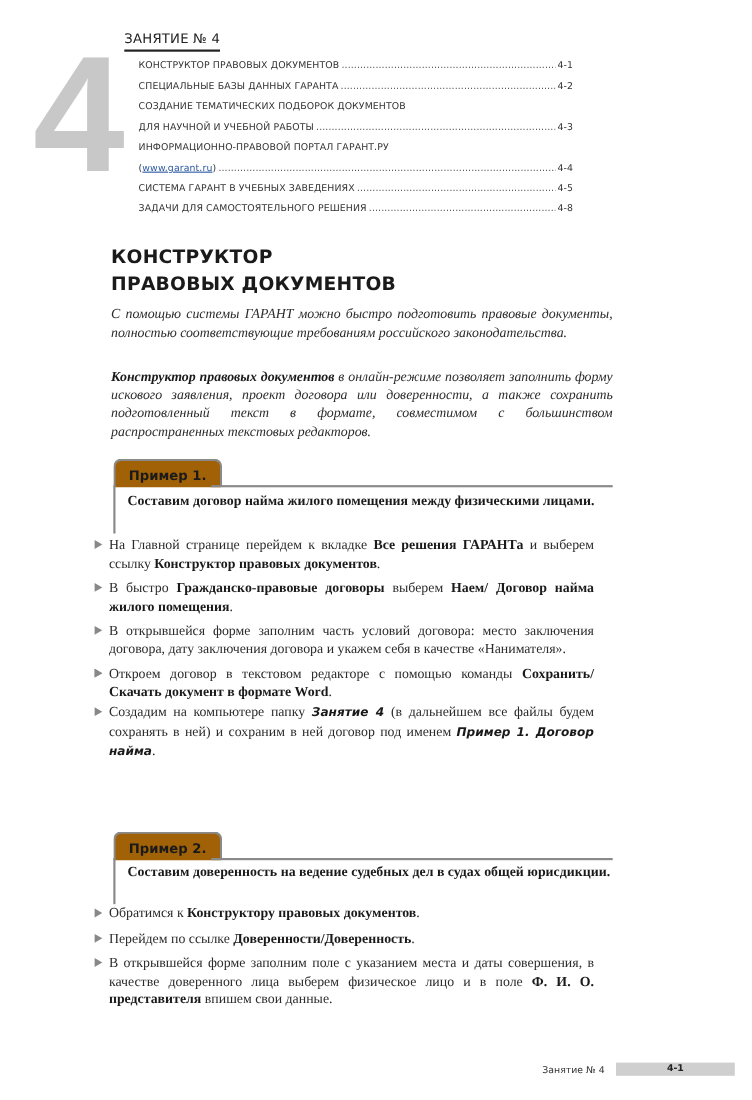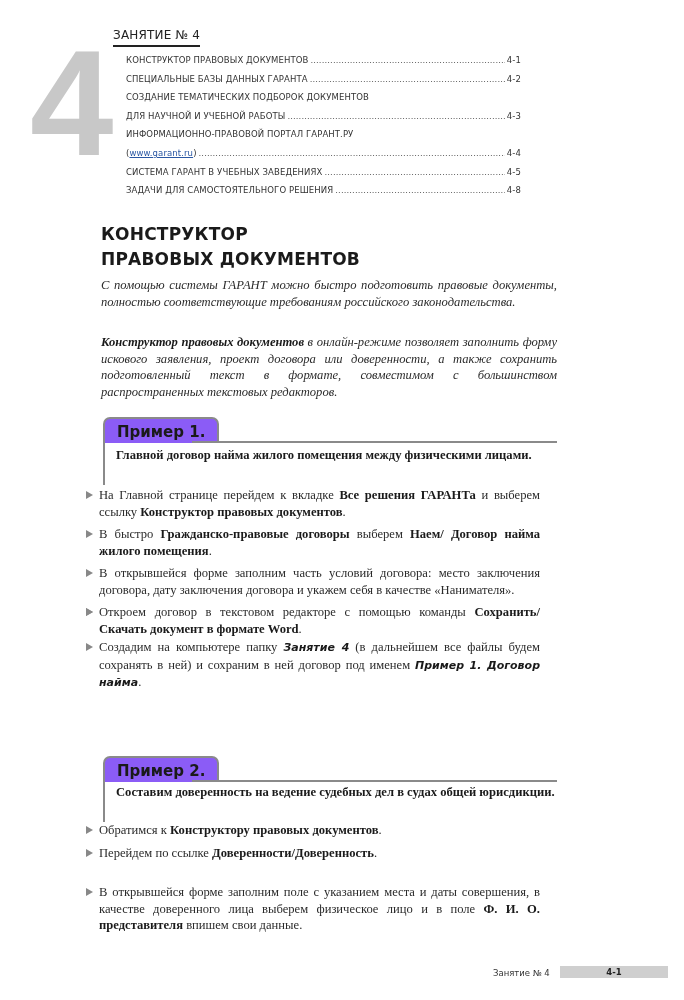--- a/index.html
+++ b/index.html
@@ -43,22 +43,22 @@
     font-size: 12.6px; line-height: 16.5px; text-align: justify; color: #2b2b2b; font-style: italic;
   }
   .para b { color: #1a1a1a; }
 
   .example-box {
     position: absolute; left: 103px; width: 454px;
   }
   .example-tab {
     position: absolute; left: 0; top: 0; height: 26px; padding: 0 12px;
     border: 2px solid #8a8a8a; border-bottom: none; border-radius: 7px 7px 0 0;
-    background: #8b5cf6;
-    font-family: "DejaVu Sans", sans-serif; font-weight: bold; font-size: 15px;
+    background: #a16207;
+    font-family: "DejaVu Sans", sans-serif; font-weight: bold; font-size: 12px;
     line-height: 26px; color: #1a1a1a;
   }
   .example-line {
     position: absolute; top: 24px; right: 0; height: 2px; background: #8a8a8a;
   }
   .example-leftbar {
     position: absolute; left: 0; top: 24px; width: 2px; background: #8a8a8a;
   }
   .example-task {
     position: absolute; left: 13px; right: 0;
@@ -141,21 +141,21 @@
 </h1>
 
 <p class="para" style="top:277px;">С помощью системы ГАРАНТ можно быстро подготовить правовые документы, полностью соответствующие требованиям российского законодательства.</p>
 
 <p class="para" style="top:334px;"><b>Конструктор правовых документов</b><span> в онлайн-режиме позволяет заполнить форму искового заявления, проект договора или доверенности, а также сохранить подготовленный текст в формате, совместимом с большинством распространенных текстовых редакторов.</span></p>
 
 <div class="example-box" style="top:417px; height:70px;">
   <div class="example-tab">Пример 1.</div>
   <div class="example-line" style="left:89px;"></div>
   <div class="example-leftbar" style="height:44px;"></div>
-  <div class="example-task" style="top:30px;">Главной договор найма жилого помещения между физическими лицами.</div>
+  <div class="example-task" style="top:30px;">Составим договор найма жилого помещения между физическими лицами.</div>
 </div>
 
 <div class="bullets" style="top:487px;">
   <div class="bullet" style="margin-bottom:6px;">
     <span class="bullet-icon"></span>
     <span>На Главной странице перейдем к вкладке </span><b>Все решения ГАРАНТа</b><span> и выберем ссылку </span><b>Конструктор правовых документов</b><span>.</span>
   </div>
   <div class="bullet" style="margin-bottom:6px;">
     <span class="bullet-icon"></span>
     <span>В быстро </span><b>Гражданско-правовые договоры</b><span> выберем </span><b>Наем/ Договор найма жилого помещения</b><span>.</span>
@@ -182,21 +182,21 @@
   <div class="example-line" style="left:89px;"></div>
   <div class="example-leftbar" style="height:42px;"></div>
   <div class="example-task" style="top:28px;">Составим доверенность на ведение судебных дел в судах общей юрисдикции.</div>
 </div>
 
 <div class="bullets" style="top:822px;">
   <div class="bullet" style="margin-bottom:6px;">
     <span class="bullet-icon"></span>
     <span>Обратимся к </span><b>Конструктору правовых документов</b><span>.</span>
   </div>
-  <div class="bullet" style="margin-bottom:23px;">
+  <div class="bullet" style="margin-bottom:6px;">
     <span class="bullet-icon"></span>
     <span>Перейдем по ссылке </span><b>Доверенности/Доверенность</b><span>.</span>
   </div>
   <div class="bullet">
     <span class="bullet-icon"></span>
     <span>В открывшейся форме заполним поле с указанием места и даты совершения, в качестве доверенного лица выберем физическое лицо и в поле </span><b>Ф. И. О. представителя</b><span> впишем свои данные.</span>
   </div>
 </div>
 
 <div class="footer-label">Занятие № 4</div>

